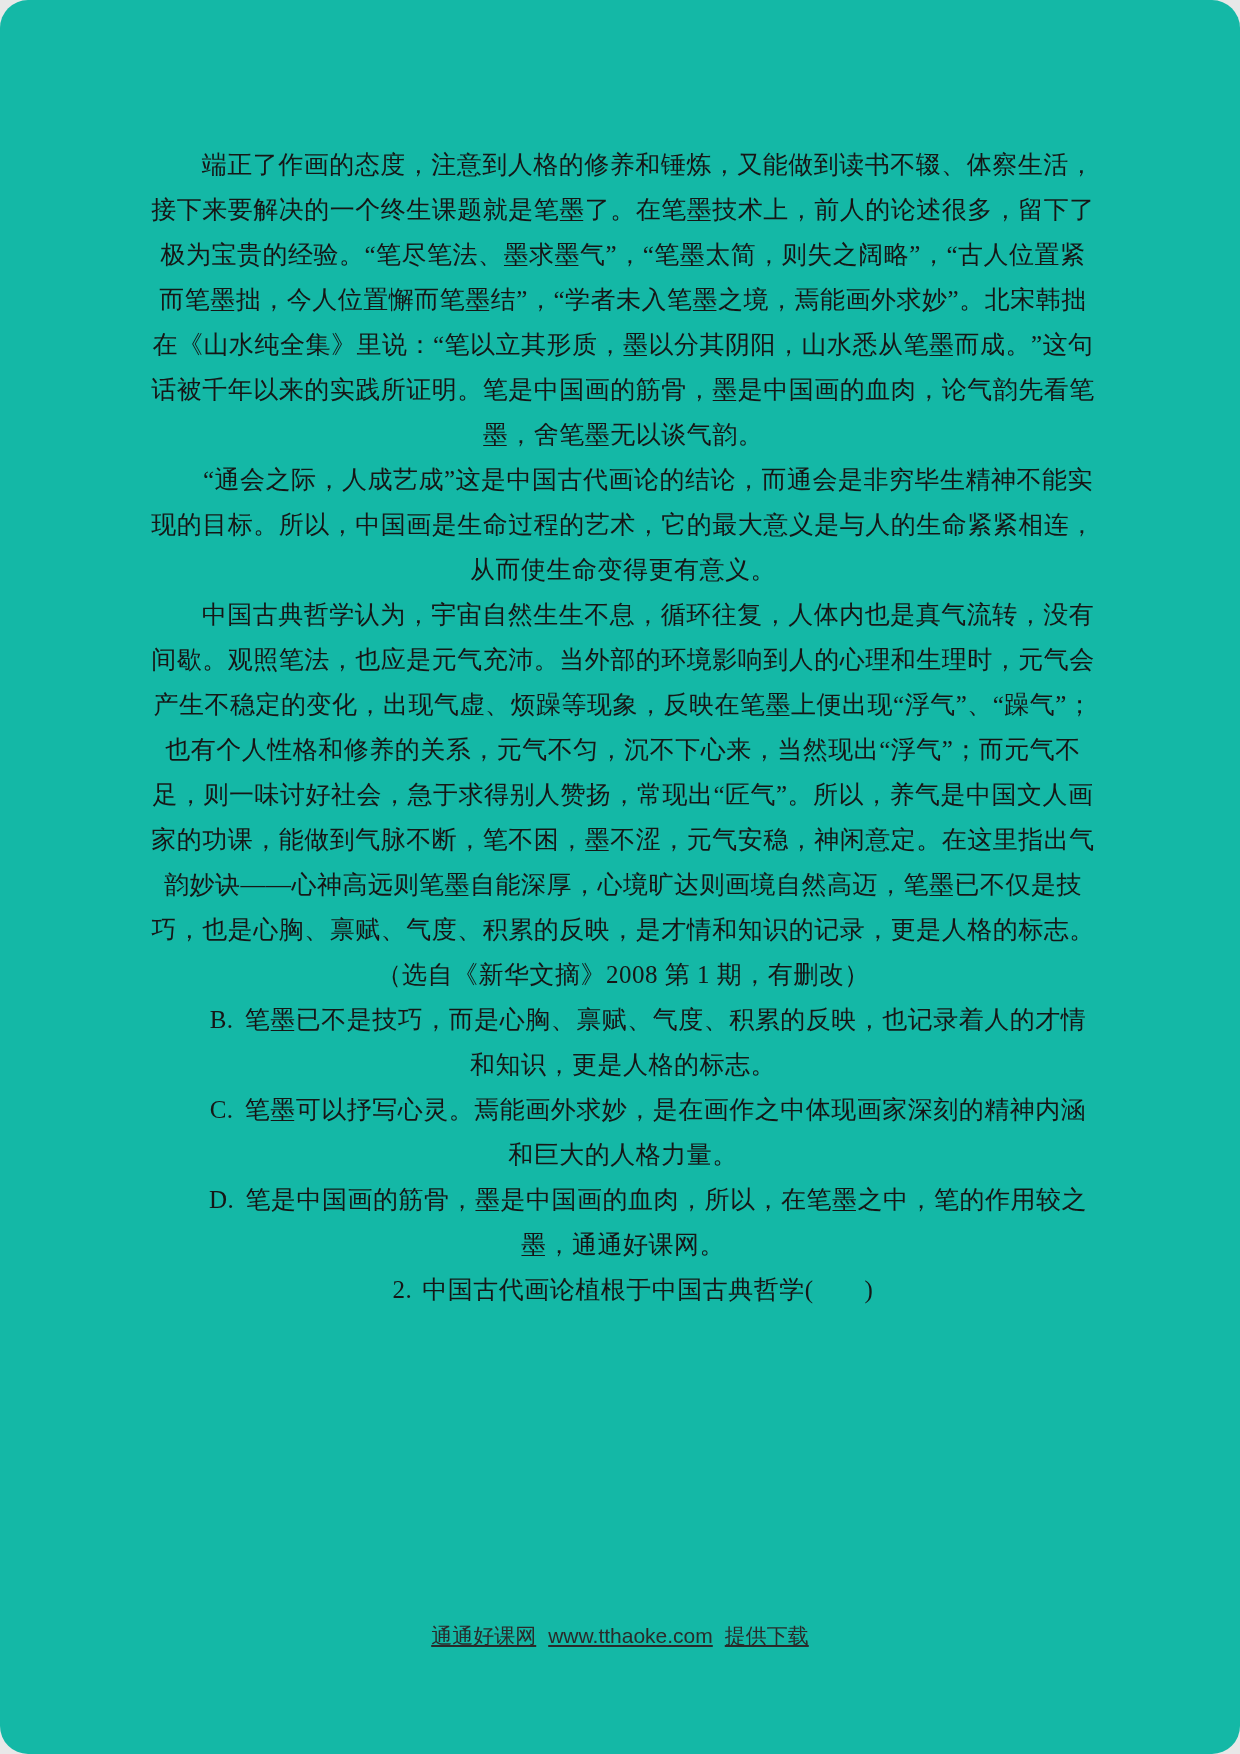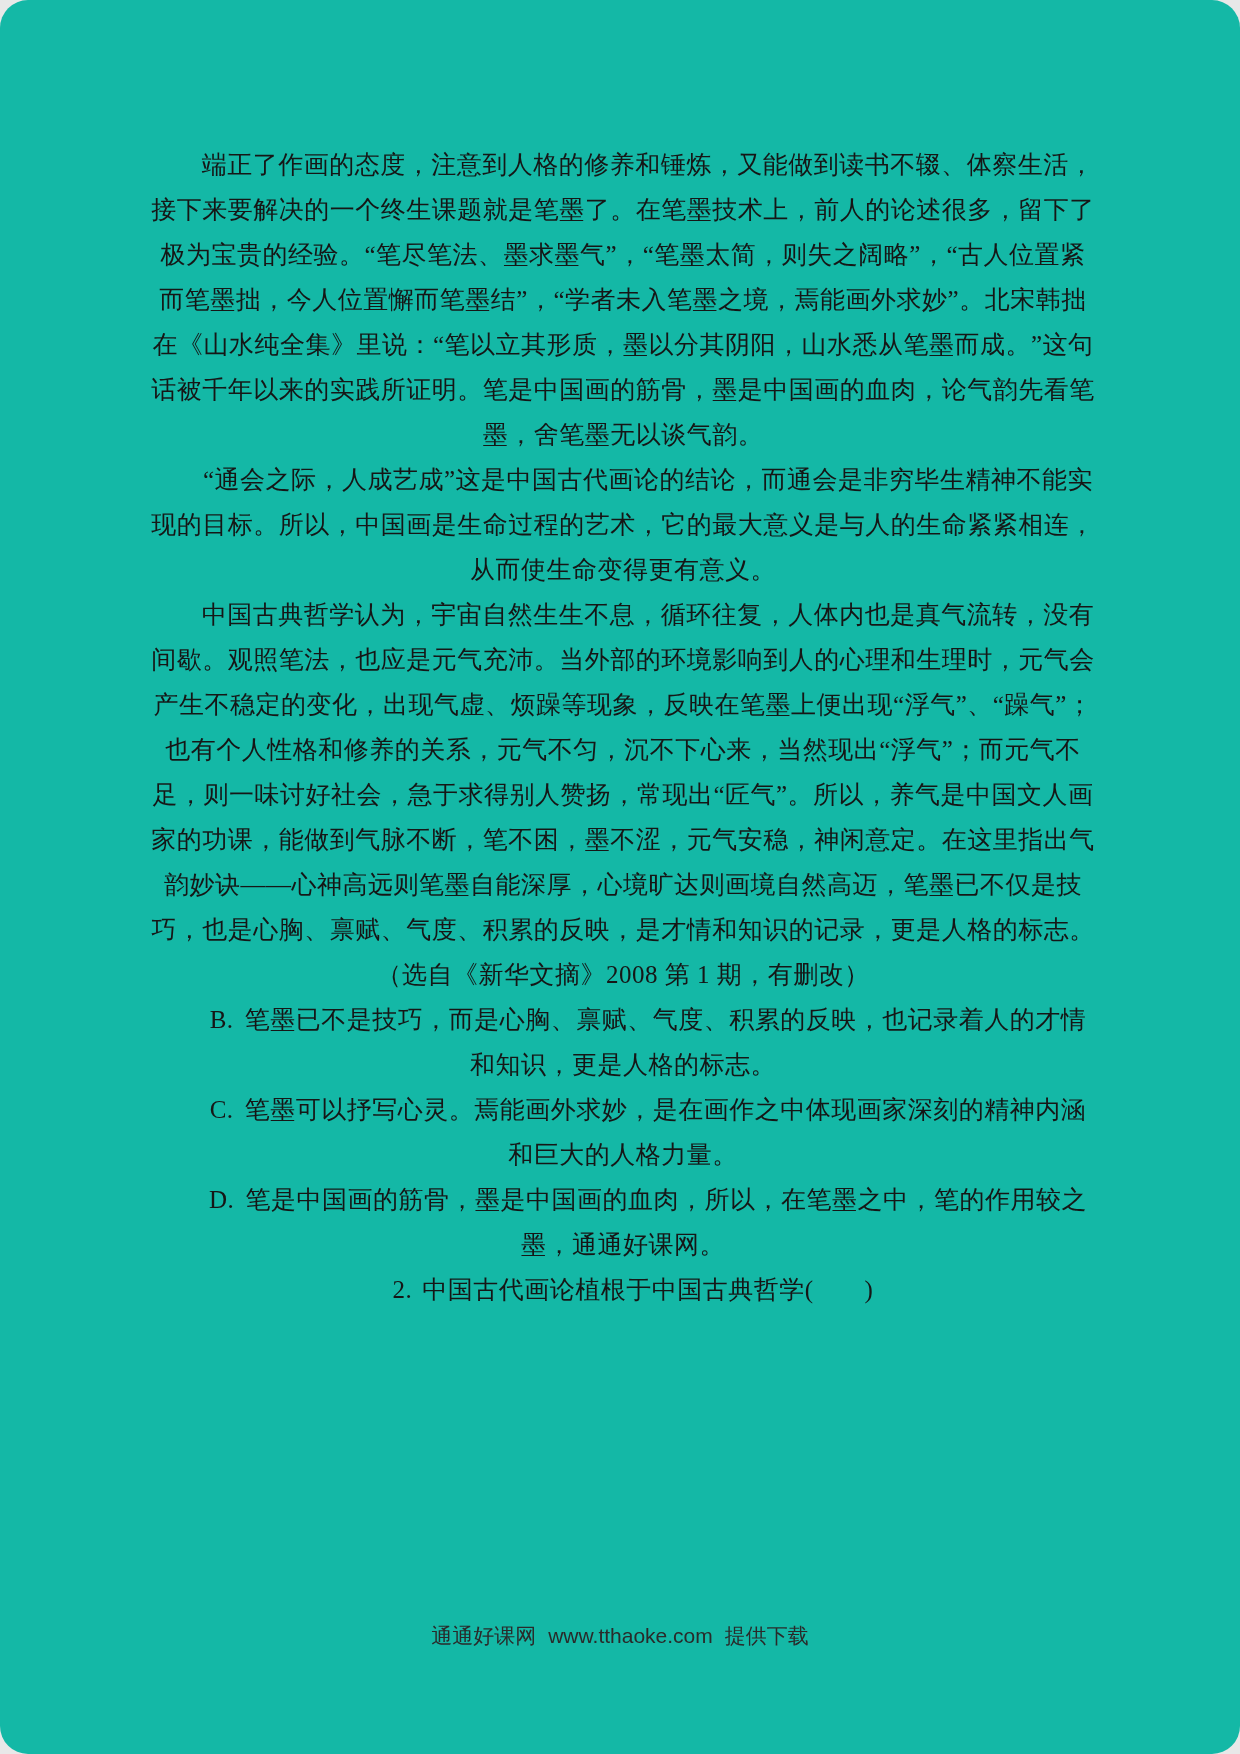--- a/index.html
+++ b/index.html
@@ -57,20 +57,21 @@
     left: 0;
     right: 0;
     top: 1622px;
     text-align: center;
     font-size: 21px;
     color: #2a2a2a;
     font-family: "Liberation Sans", "DejaVu Sans", sans-serif;
   }
   .footer span {
     margin: 0 6px;
+    text-decoration: underline;
   }
 </style>
 </head>
 <body>
 
 <div class="page">
   <div class="content">
 
     <p class="para">端正了作画的态度，注意到人格的修养和锤炼，又能做到读书不辍、体察生活，接下来要解决的一个终生课题就是笔墨了。在笔墨技术上，前人的论述很多，留下了极为宝贵的经验。“笔尽笔法、墨求墨气”，“笔墨太简，则失之阔略”，“古人位置紧而笔墨拙，今人位置懈而笔墨结”，“学者未入笔墨之境，焉能画外求妙”。北宋韩拙在《山水纯全集》里说：“笔以立其形质，墨以分其阴阳，山水悉从笔墨而成。”这句话被千年以来的实践所证明。笔是中国画的筋骨，墨是中国画的血肉，论气韵先看笔墨，舍笔墨无以谈气韵。</p>
     <p class="para">“通会之际，人成艺成”这是中国古代画论的结论，而通会是非穷毕生精神不能实现的目标。所以，中国画是生命过程的艺术，它的最大意义是与人的生命紧紧相连，从而使生命变得更有意义。</p>

